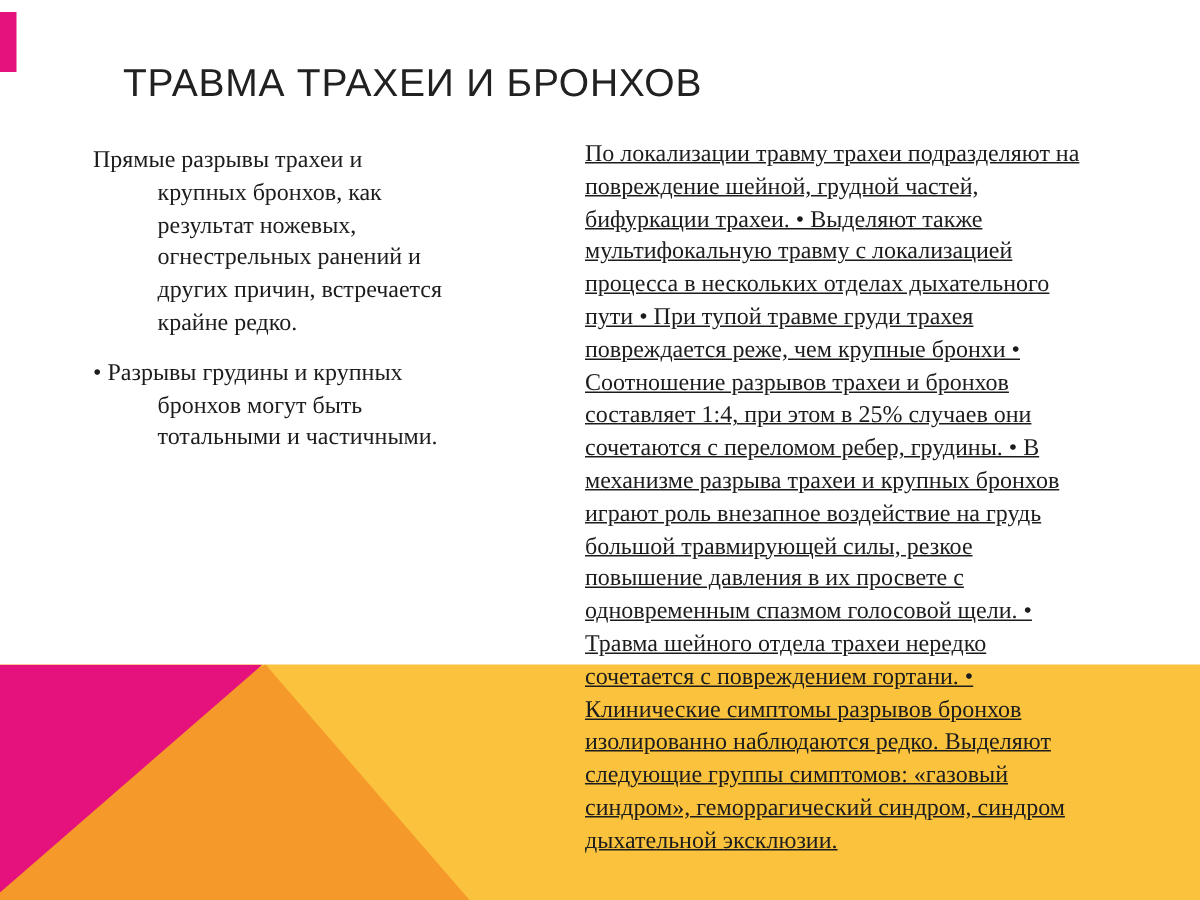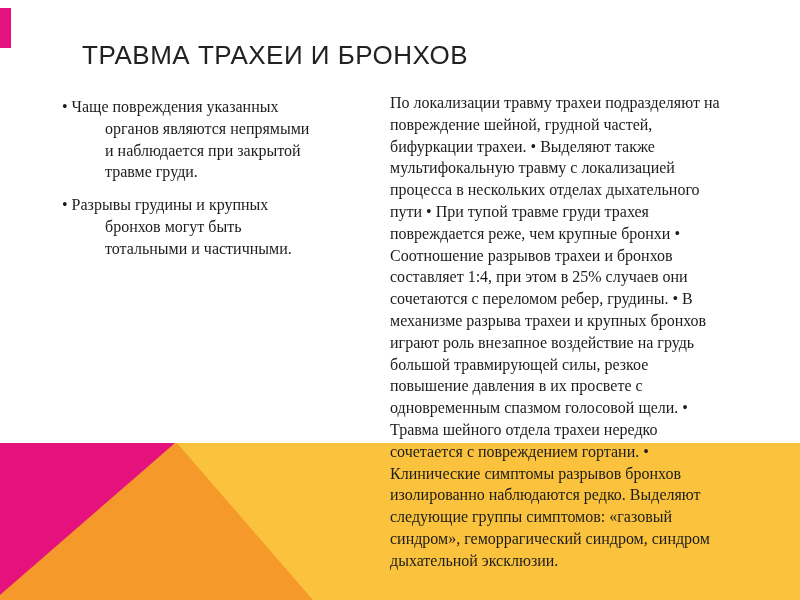--- a/index.html
+++ b/index.html
@@ -57,20 +57,21 @@
   .col p {
     margin: 0 0 11px 0;
     white-space: pre-line;
   }
   .col-left p {
     padding-left: 43px;
     text-indent: -43px;
   }
   .col-right p {
     margin: 0;
+    text-decoration: underline;
   }
   .band {
     position: absolute;
     left: 0;
     top: 443px;
     width: 800px;
     height: 157px;
     background: var(--yellow, #fbc33d);
     z-index: 1;
   }
@@ -98,24 +99,26 @@
 </head>
 <body>
 
 <div class="slide" style="--magenta: #e5127d; --orange: #f5992b; --yellow: #fbc33d; --title_color: #212121; --text_color: #1c1c1c; --background: #ffffff;">
 
   <div class="accent-bar"></div>
 
   <h1 class="title">ТРАВМА ТРАХЕИ И БРОНХОВ</h1>
 
   <div class="col col-left">
-    <p>• Чаще повреждения указанных
-органов являются непрямыми
-и наблюдается при закрытой
-травме груди.</p>
+    <p>Прямые разрывы трахеи и
+крупных бронхов, как
+результат ножевых,
+огнестрельных ранений и
+других причин, встречается
+крайне редко.</p>
     <p>• Разрывы грудины и крупных
 бронхов могут быть
 тотальными и частичными.</p>
   </div>
 
   <div class="col col-right">
     <p>По локализации травму трахеи подразделяют на
 повреждение шейной, грудной частей,
 бифуркации трахеи. • Выделяют также
 мультифокальную травму с локализацией

